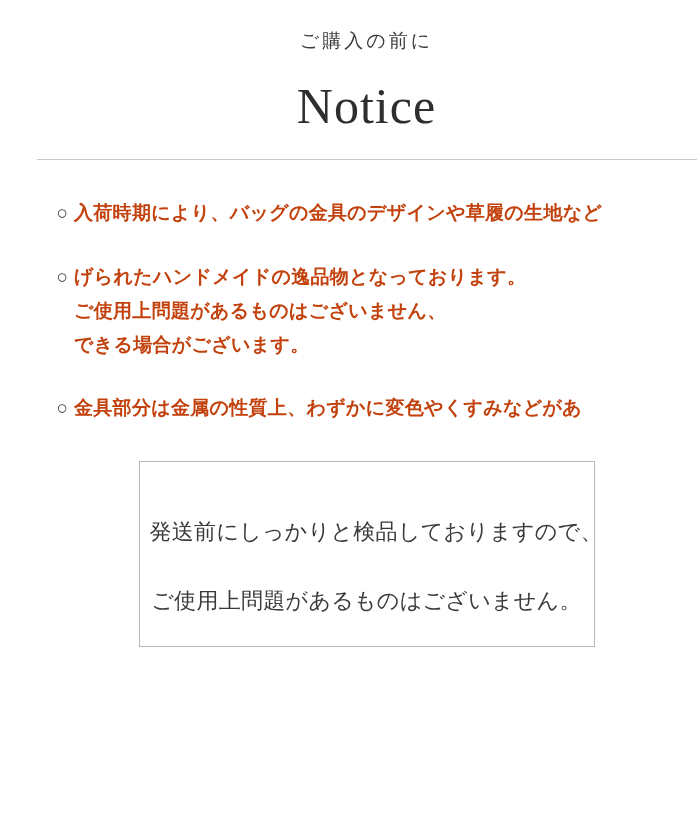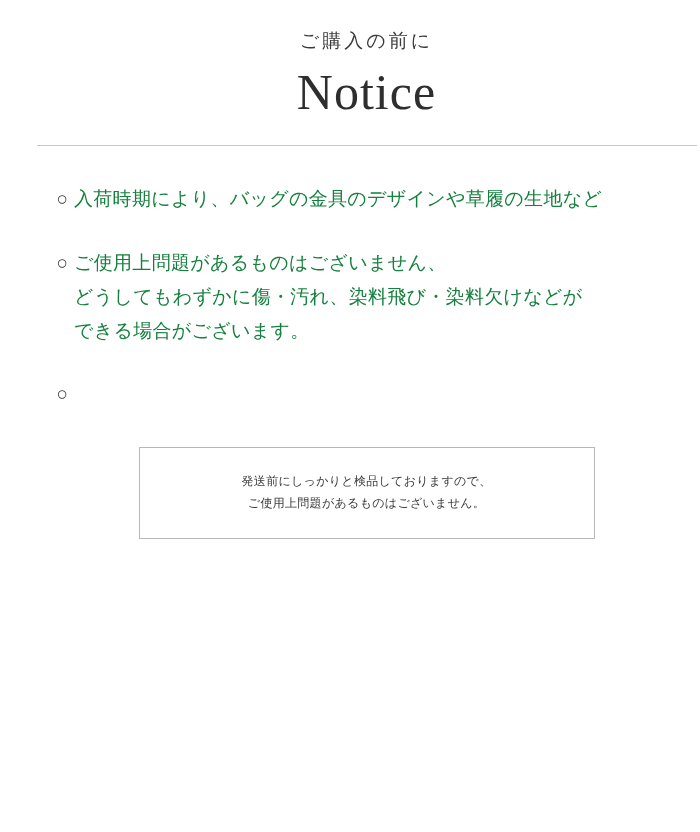--- a/index.html
+++ b/index.html
@@ -35,21 +35,21 @@
     color: #3b3b3b;
     line-height: 1.4;
   }
   .header .title {
     font-family: "Liberation Serif", serif;
     font-size: 50px;
     font-weight: 400;
     letter-spacing: 1px;
     color: #2e2e2e;
     line-height: 1.25;
-    margin-top: 6px;
+    margin-top: 20px;
   }
   .divider {
     margin: 22px auto 0 auto;
     width: 660px;
     height: 1px;
     background: #c9c9c9;
   }
 
   
   .notes {
@@ -67,40 +67,42 @@
     line-height: 1.75;
     color: #3a3a3a;
     margin-right: 6px;
   }
   .note .lines {
     flex: 1 1 auto;
   }
   .note .line {
     font-size: 19px;
     line-height: 1.78;
-    color: #15803d;
+    color: #c2410c;
     letter-spacing: 0.3px;
     white-space: nowrap;
+    font-weight: bold;
   }
 
   
   .footer-box {
     margin: 36px auto 0 auto;
     width: 456px;
     border: 1px solid #b8b8b8;
     box-sizing: border-box;
     padding: 22px 10px 24px 10px;
     text-align: center;
   }
   .footer-box .line {
-    font-size: 12px;
+    font-size: 22px;
     line-height: 1.85;
     color: #3a3a3a;
     letter-spacing: 0.3px;
     white-space: nowrap;
+    margin-top: 28px;
   }
 </style>
 </head>
 <body>
 
 <div class="page">
 
   <div class="header">
     <div class="sub">ご購入の前に</div>
     <div class="title">Notice</div>
@@ -113,29 +115,30 @@
     <div class="note">
       <span class="bullet">○</span>
       <div class="lines">
         <div class="line">入荷時期により、バッグの金具のデザインや草履の生地など</div>
       </div>
     </div>
 
     <div class="note">
       <span class="bullet">○</span>
       <div class="lines">
+        <div class="line">げられたハンドメイドの逸品物となっております。</div>
         <div class="line">ご使用上問題があるものはございません、</div>
-        <div class="line">どうしてもわずかに傷・汚れ、染料飛び・染料欠けなどが</div>
         <div class="line">できる場合がございます。</div>
       </div>
     </div>
 
     <div class="note">
       <span class="bullet">○</span>
       <div class="lines">
+        <div class="line">金具部分は金属の性質上、わずかに変色やくすみなどがあ</div>
       </div>
     </div>
 
   </div>
 
   <div class="footer-box">
     <div class="line">発送前にしっかりと検品しておりますので、</div>
     <div class="line">ご使用上問題があるものはございません。</div>
   </div>
 

